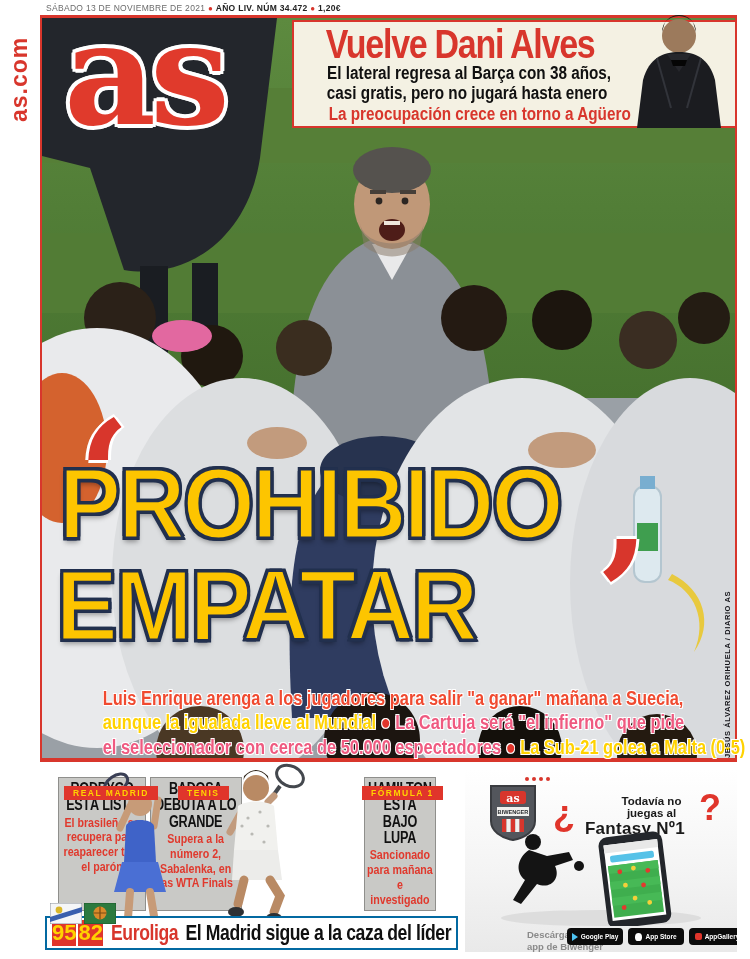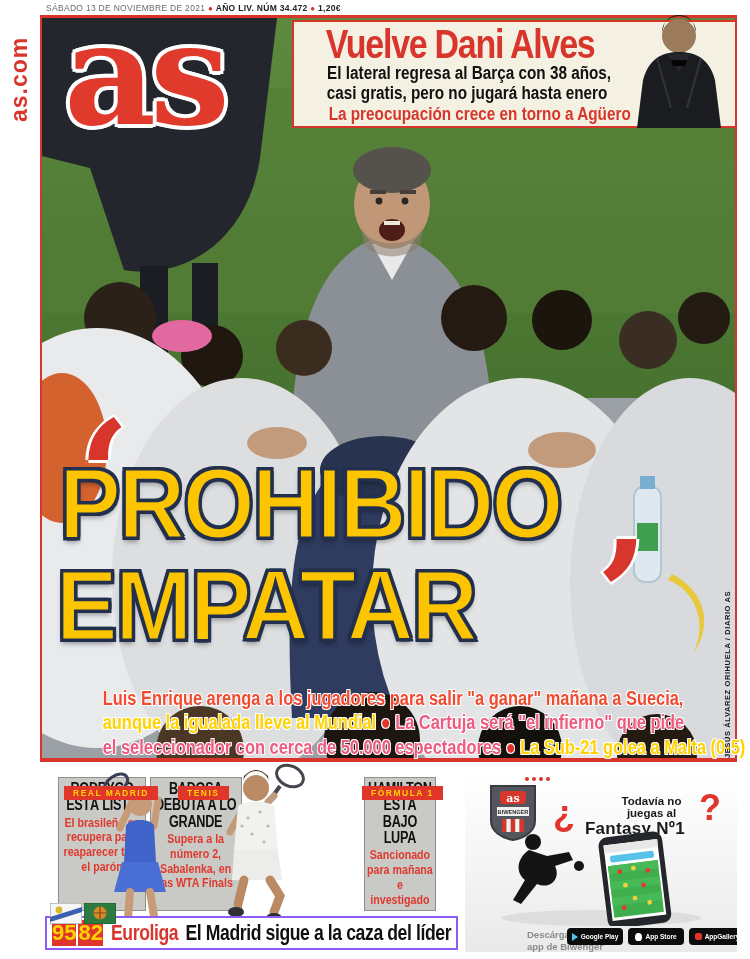--- a/index.html
+++ b/index.html
@@ -57,21 +57,21 @@
   .brief-head{font-weight:700;font-size:16px;line-height:1.02;color:#111;letter-spacing:-.3px;}
   .brief-body{font-weight:700;font-size:13.5px;line-height:1.1;color:#e0392d;margin-top:2px;}
   .brief-tag{position:absolute;top:-1px;z-index:3;background:#e0352b;color:#ffd200;
      font-weight:700;font-size:8.5px;letter-spacing:1.5px;padding:2px 9px;white-space:nowrap;margin-top:21px;}
   .t1{left:24px;} .t2{left:138px;} .t4{left:322px;}
   .brief-fig{position:absolute;z-index:2;}
   .fig-badosa{left:56px;top:4px;width:88px;height:156px;}
   .fig-alcaraz{left:168px;top:-4px;width:100px;height:166px;}
   
   .euro-bar{position:absolute;left:45px;top:916px;width:413px;height:34px;background:#fff;
-     border:2px solid #8b5cf6;box-sizing:border-box;display:flex;align-items:center;
+     border:2px solid #0369a1;box-sizing:border-box;display:flex;align-items:center;
      padding-left:5px;overflow:hidden;z-index:2;}
   .euro-logos{position:absolute;left:50px;top:903px;z-index:4;display:flex;gap:2px;}
   .score{width:32px;height:26px;background:#e0352b;color:#ffd200;font-weight:700;font-size:22px;
      display:flex;align-items:center;justify-content:center;margin-right:2px;}
   .bar-text{display:flex;gap:9px;align-items:baseline;transform:scaleX(.8);transform-origin:0 50%;
      white-space:nowrap;margin-left:6px;}
   .euro-comp{color:#d8362c;font-weight:700;font-size:22px;letter-spacing:-.5px;}
   .euro-head{color:#101010;font-weight:700;font-size:22px;letter-spacing:-.5px;}
   
   .ad{position:absolute;left:465px;top:770px;width:272px;height:182px;

